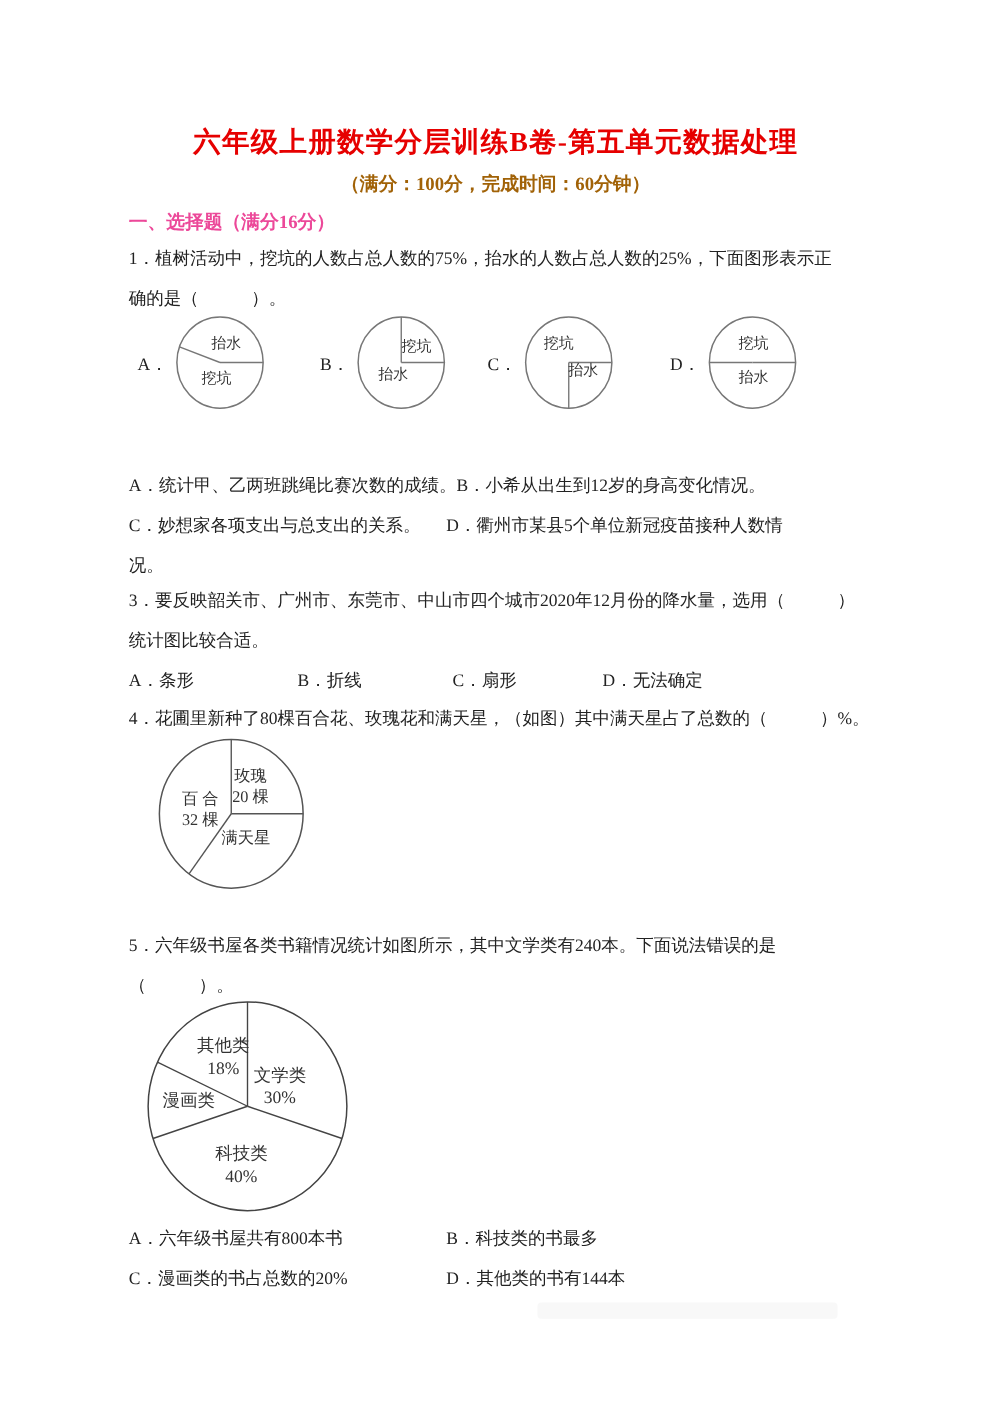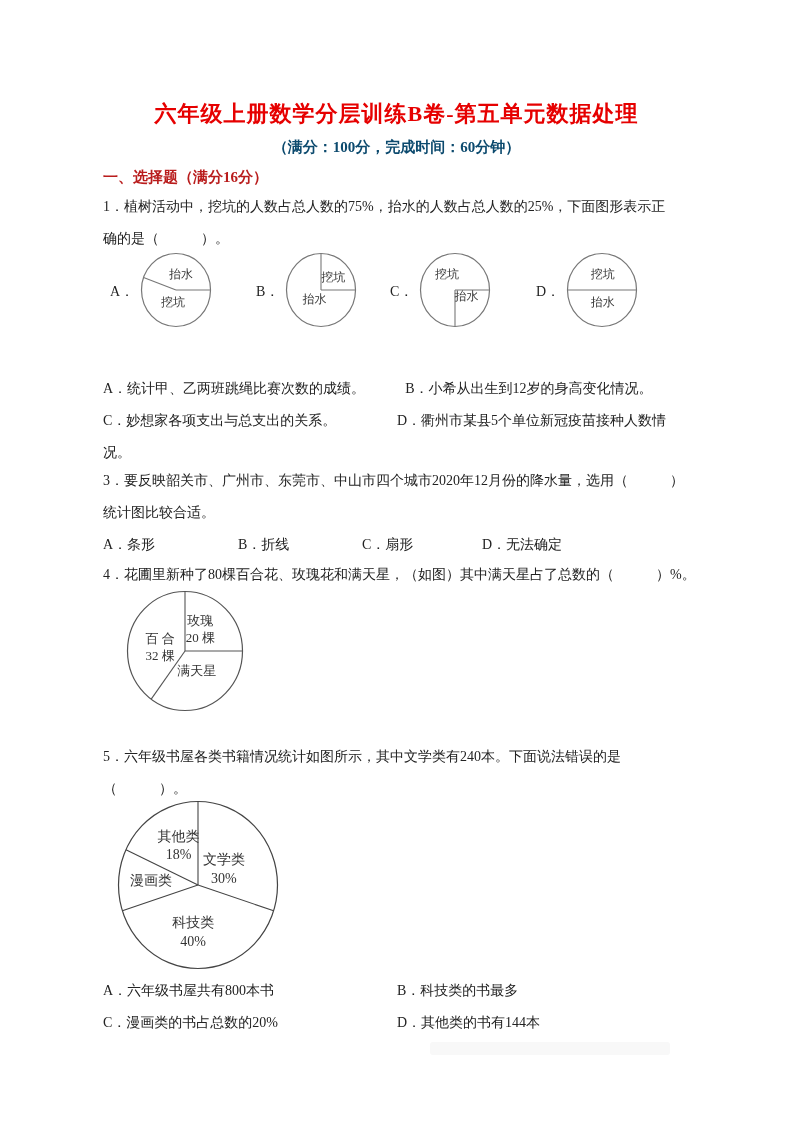--- a/index.html
+++ b/index.html
@@ -15,31 +15,31 @@
   .abs{position:absolute;white-space:nowrap;}
   .title{
     top:99px;left:0;width:793px;
     text-align:center;
     font-size:22px;font-weight:bold;
     letter-spacing:1px;
   }
   .subtitle{
     top:138px;left:0;width:793px;
     text-align:center;
-    font-size:15px;font-weight:bold;color:#0c4a6e;
+    font-size:15px;font-weight:bold;color:#a16207;
   }
-  .section{top:168px;left:103px;font-size:15px;font-weight:bold;color:#b91c1c;}
+  .section{top:168px;left:103px;font-size:15px;font-weight:bold;color:#ec4899;}
   .tline{color:#222;}
   .q1l1{top:198px;left:103px;}
   .q1l2{top:230px;left:103px;}
   .pieopt{display:flex;align-items:center;gap:6px;top:253px;height:78px;}
   .pieopt .letter{font-size:14px;color:#222;}
   .pa{left:110px;} .pb{left:256px;} .pc{left:390px;} .pd{left:536px;}
   .q2l1{top:348px;left:103px;}
-  .optrow2{display:flex;left:103px;gap:40px;}
+  .optrow2{display:flex;left:103px;}
   .optrow2 .c1{flex:0 0 254px;white-space:nowrap;}
   .optrow2 .c2{white-space:nowrap;}
   .q2ab{top:380px;} .q2cd{top:412px;}
   .q2cont{top:444px;left:103px;}
   .q3l1{top:472px;left:103px;}
   .q3l2{top:504px;left:103px;}
   .optrow4{display:flex;left:103px;}
   .optrow4 .o1{flex:0 0 135px;} .optrow4 .o2{flex:0 0 124px;} .optrow4 .o3{flex:0 0 120px;}
   .q3opts{top:536px;}
   .q4l1{top:566px;left:103px;}

